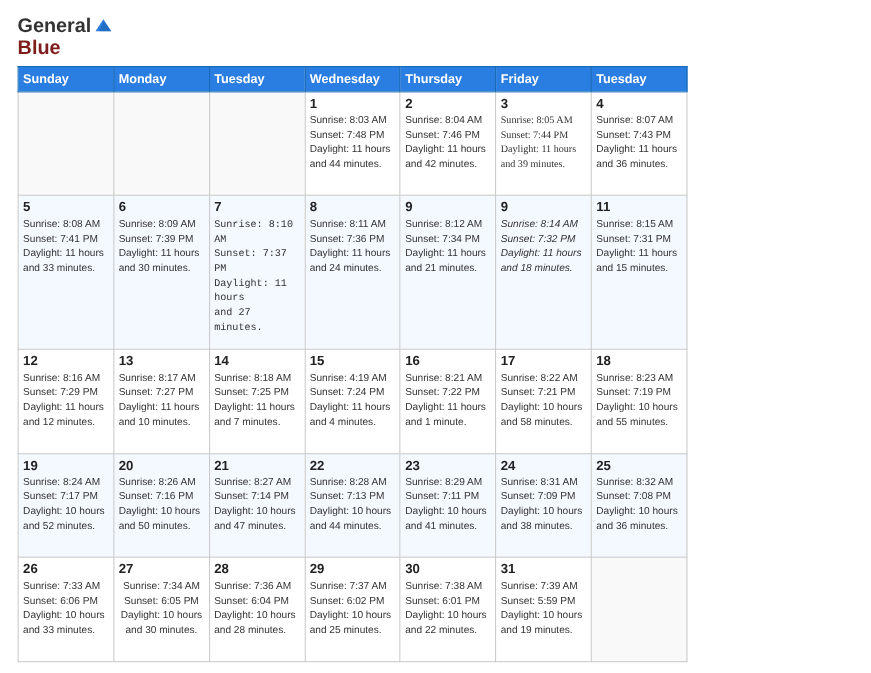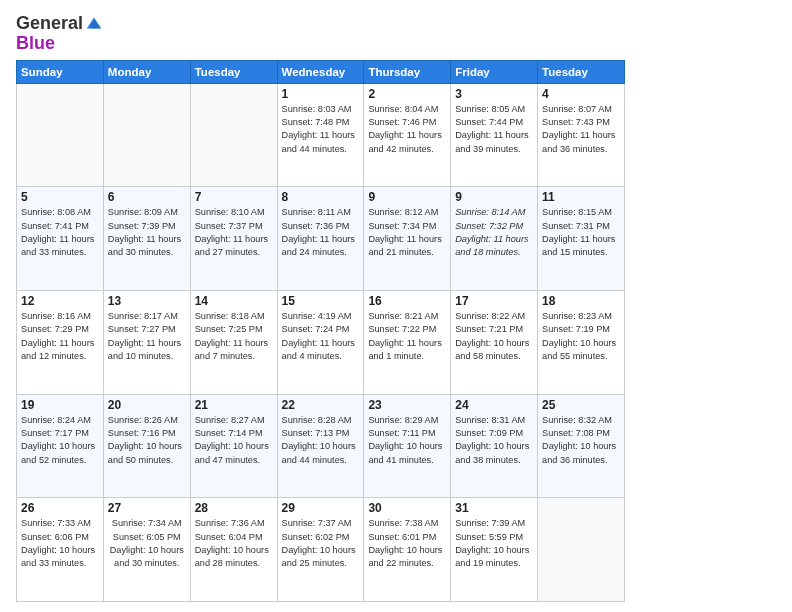--- a/index.html
+++ b/index.html
@@ -106,21 +106,21 @@
     <div class="logo">
       <div>
         <div style="display:flex;align-items:center;">
           <span class="logo-text">General</span>
           <svg class="logo-icon" viewBox="0 0 20 20">
             <polygon points="2,16 10,4 18,16" fill="#2a7de1"></polygon>
             <polygon points="6,16 14,16 18,16 10,6" fill="#1a5fa0" opacity="0.5"></polygon>
           </svg>
         </div>
         <div style="display:flex;align-items:center;">
-          <span class="logo-text" style="color:#a21caf;font-size:18px;font-weight:bold;">Blue</span>
+          <span class="logo-text" style="color:#7f1d1d;font-size:18px;font-weight:bold;">Blue</span>
         </div>
       </div>
     </div>
     <div class="title-block">
       <div class="month-title"></div>
       <div class="location"></div>
     </div>
   </div>
 
   <table class="calendar">
@@ -149,21 +149,21 @@
           </td>
           <td>
             <span class="day-number">2</span>
             <div class="day-info" style="white-space: pre-line;">Sunrise: 8:04 AM
 Sunset: 7:46 PM
 Daylight: 11 hours
 and 42 minutes.</div>
           </td>
           <td>
             <span class="day-number">3</span>
-            <div class="day-info" style="white-space: pre-line;">Sunrise: 8:05 AM
+            <div class="day-info" style="white-space: pre-line; font-family: Liberation Serif, serif;">Sunrise: 8:05 AM
 Sunset: 7:44 PM
 Daylight: 11 hours
 and 39 minutes.</div>
           </td>
           <td>
             <span class="day-number">4</span>
             <div class="day-info" style="white-space: pre-line;">Sunrise: 8:07 AM
 Sunset: 7:43 PM
 Daylight: 11 hours
 and 36 minutes.</div>
@@ -179,21 +179,21 @@
           </td>
           <td>
             <span class="day-number">6</span>
             <div class="day-info" style="white-space: pre-line;">Sunrise: 8:09 AM
 Sunset: 7:39 PM
 Daylight: 11 hours
 and 30 minutes.</div>
           </td>
           <td>
             <span class="day-number">7</span>
-            <div class="day-info" style="white-space: pre-line;">Sunrise: 8:10 AM
+            <div class="day-info" style="white-space: pre-line; font-family: Liberation Mono, monospace;">Sunrise: 8:10 AM
 Sunset: 7:37 PM
 Daylight: 11 hours
 and 27 minutes.</div>
           </td>
           <td>
             <span class="day-number">8</span>
             <div class="day-info" style="white-space: pre-line;">Sunrise: 8:11 AM
 Sunset: 7:36 PM
 Daylight: 11 hours
 and 24 minutes.</div>

